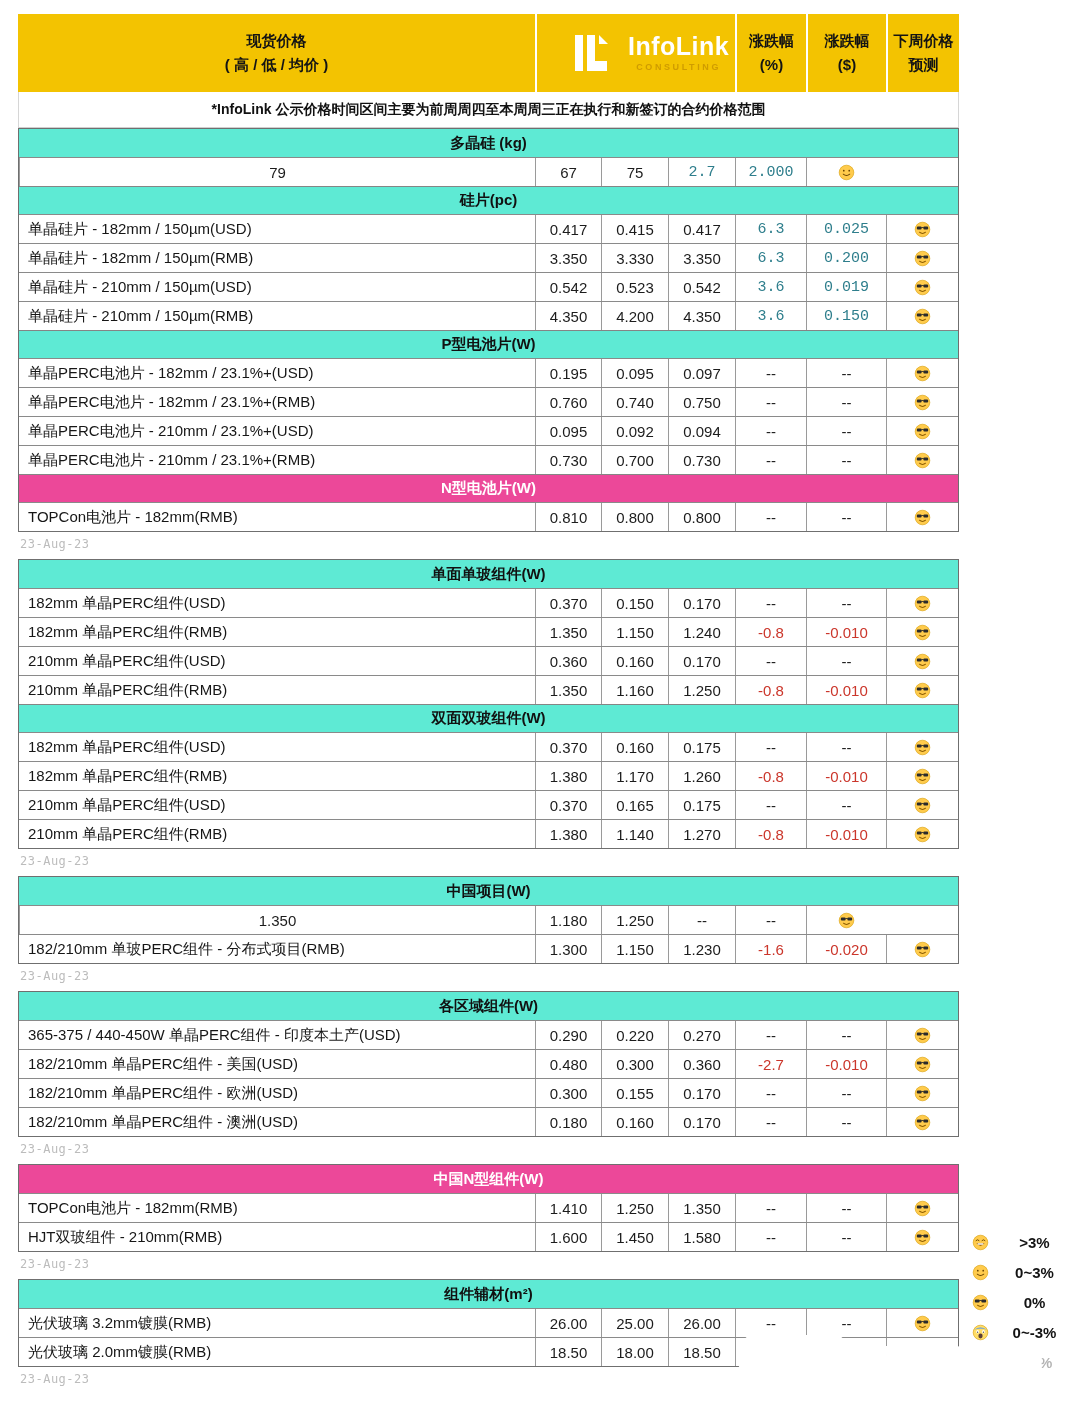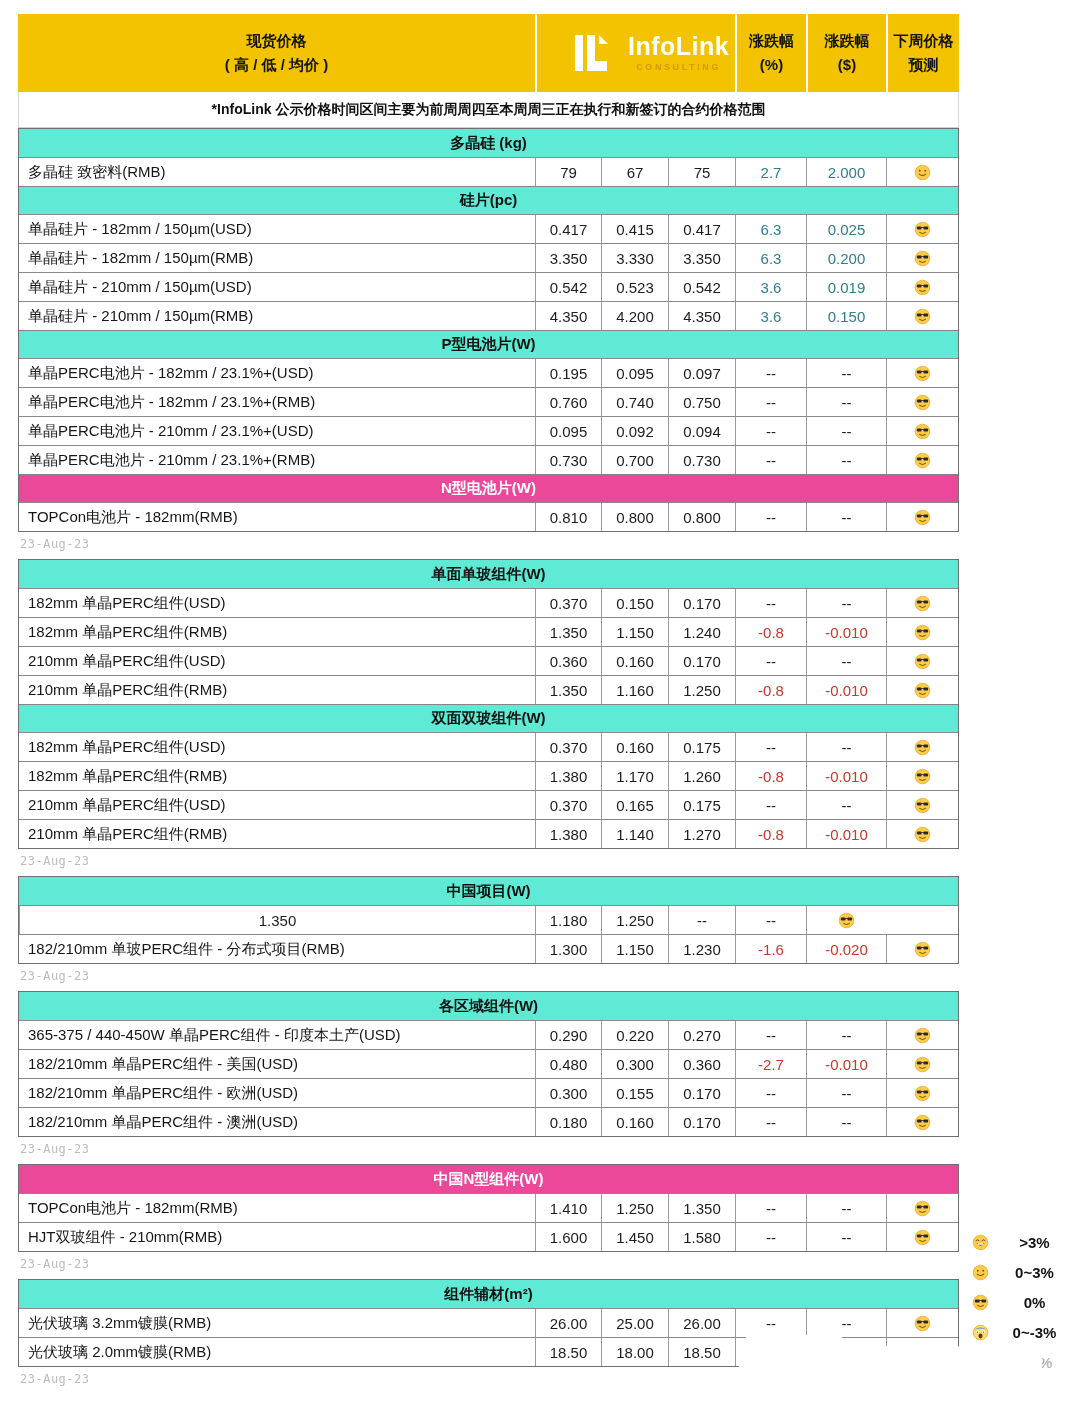--- a/index.html
+++ b/index.html
@@ -27,21 +27,21 @@
   .block{border:1px solid #6f6f6f;box-sizing:border-box;background:#fff;}
   .sec{height:28px;box-sizing:border-box;display:flex;align-items:center;justify-content:center;
     font-weight:bold;font-size:15px;color:#111;background:#5eead4;border-top:1px solid #858585;}
   .sec.dark{background:#ec4899;color:#fff;}
   .block > :first-child{border-top:none;}
   .row{display:grid;grid-template-columns:516px 66px 67px 67px 71px 80px 72px;
     height:29px;box-sizing:border-box;border-top:1px solid #8a8a8a;background:#fff;}
   .cell{display:flex;align-items:center;justify-content:center;font-size:15px;color:#1c1c1c;
     box-sizing:border-box;border-left:1px solid #9a9a9a;overflow:hidden;white-space:nowrap;}
   .cell.label{justify-content:flex-start;padding-left:9px;border-left:none;color:#161616;}
-  .chg.pos{color:#2E7E8C;}
+  .chg.pos{color:#2E7E8C;font-family:Liberation Mono, monospace;}
   .chg.neg{color:#CB362B;text-align:center;}
   .chg.flat{color:#222;}
   .date{height:27px;box-sizing:border-box;padding:5px 0 0 2px;font-size:12px;color:#bcbcbc;
     font-family:"DejaVu Sans Mono","Liberation Mono",monospace;letter-spacing:.5px;}
 
   
   .legend{position:absolute;left:958px;top:1227px;width:122px;}
   .legend-row{height:30px;display:flex;align-items:center;}
   .legend-row .emo{width:17px;height:17px;margin-left:14px;display:flex;align-items:center;}
   .legend-row .lab{flex:1;text-align:center;font-weight:bold;font-size:15px;color:#131313;}
@@ -89,21 +89,20 @@
       <div>预测</div>
     </div>
   </div>
 
   <div class="note">*InfoLink 公示价格时间区间主要为前周周四至本周周三正在执行和新签订的合约价格范围</div>
 
   <div id="blocks">
       <div class="block">
         <div class="sec">多晶硅 (kg)</div>
         <div class="row">
-          <div class="cell label">多晶硅 致密料(RMB)</div>
           <div class="cell num">79</div>
           <div class="cell num">67</div>
           <div class="cell num">75</div>
           <div class="cell chg pos">2.7</div>
           <div class="cell chg pos">2.000</div>
           <div class="cell emoji">
             <svg viewBox="0 0 20 20" width="17" height="17">
               <circle cx="10" cy="10" r="8.6" fill="#FFCB4C" stroke="#D79B00" stroke-width="0.7"></circle>
               <circle cx="6.8" cy="7.9" r="1" fill="#6b4500"></circle>
               <circle cx="13.2" cy="7.9" r="1" fill="#6b4500"></circle>

